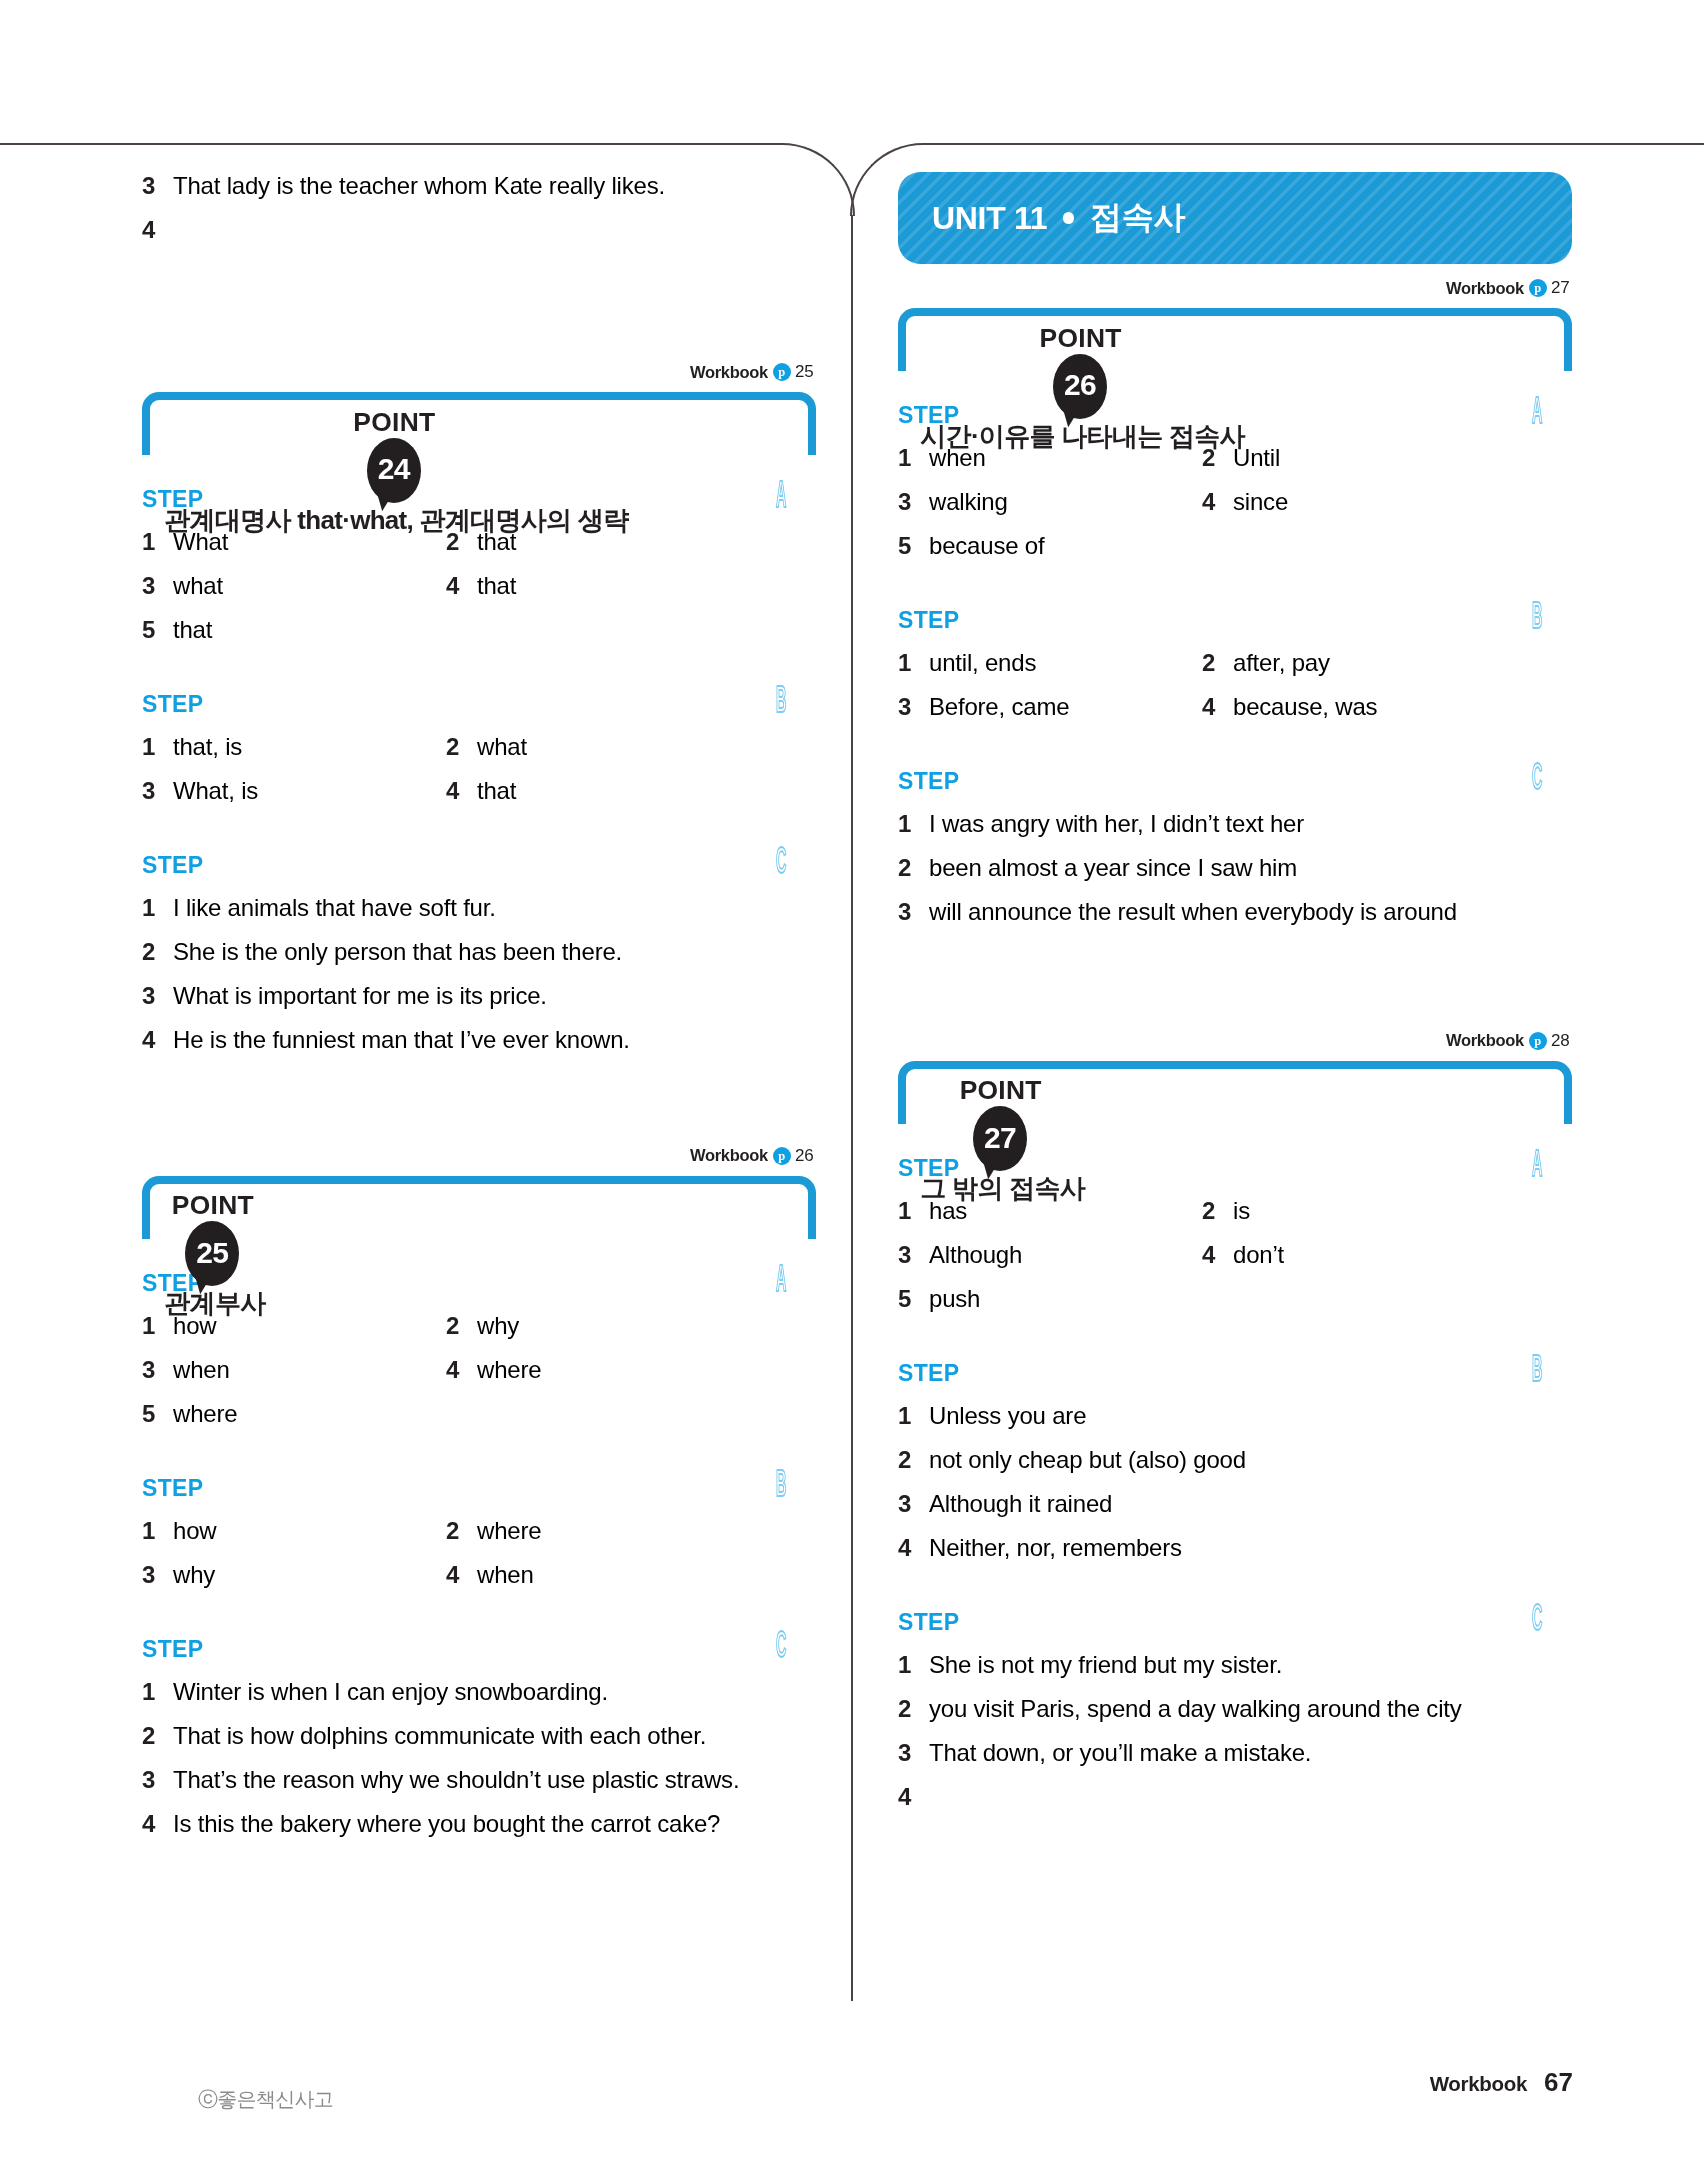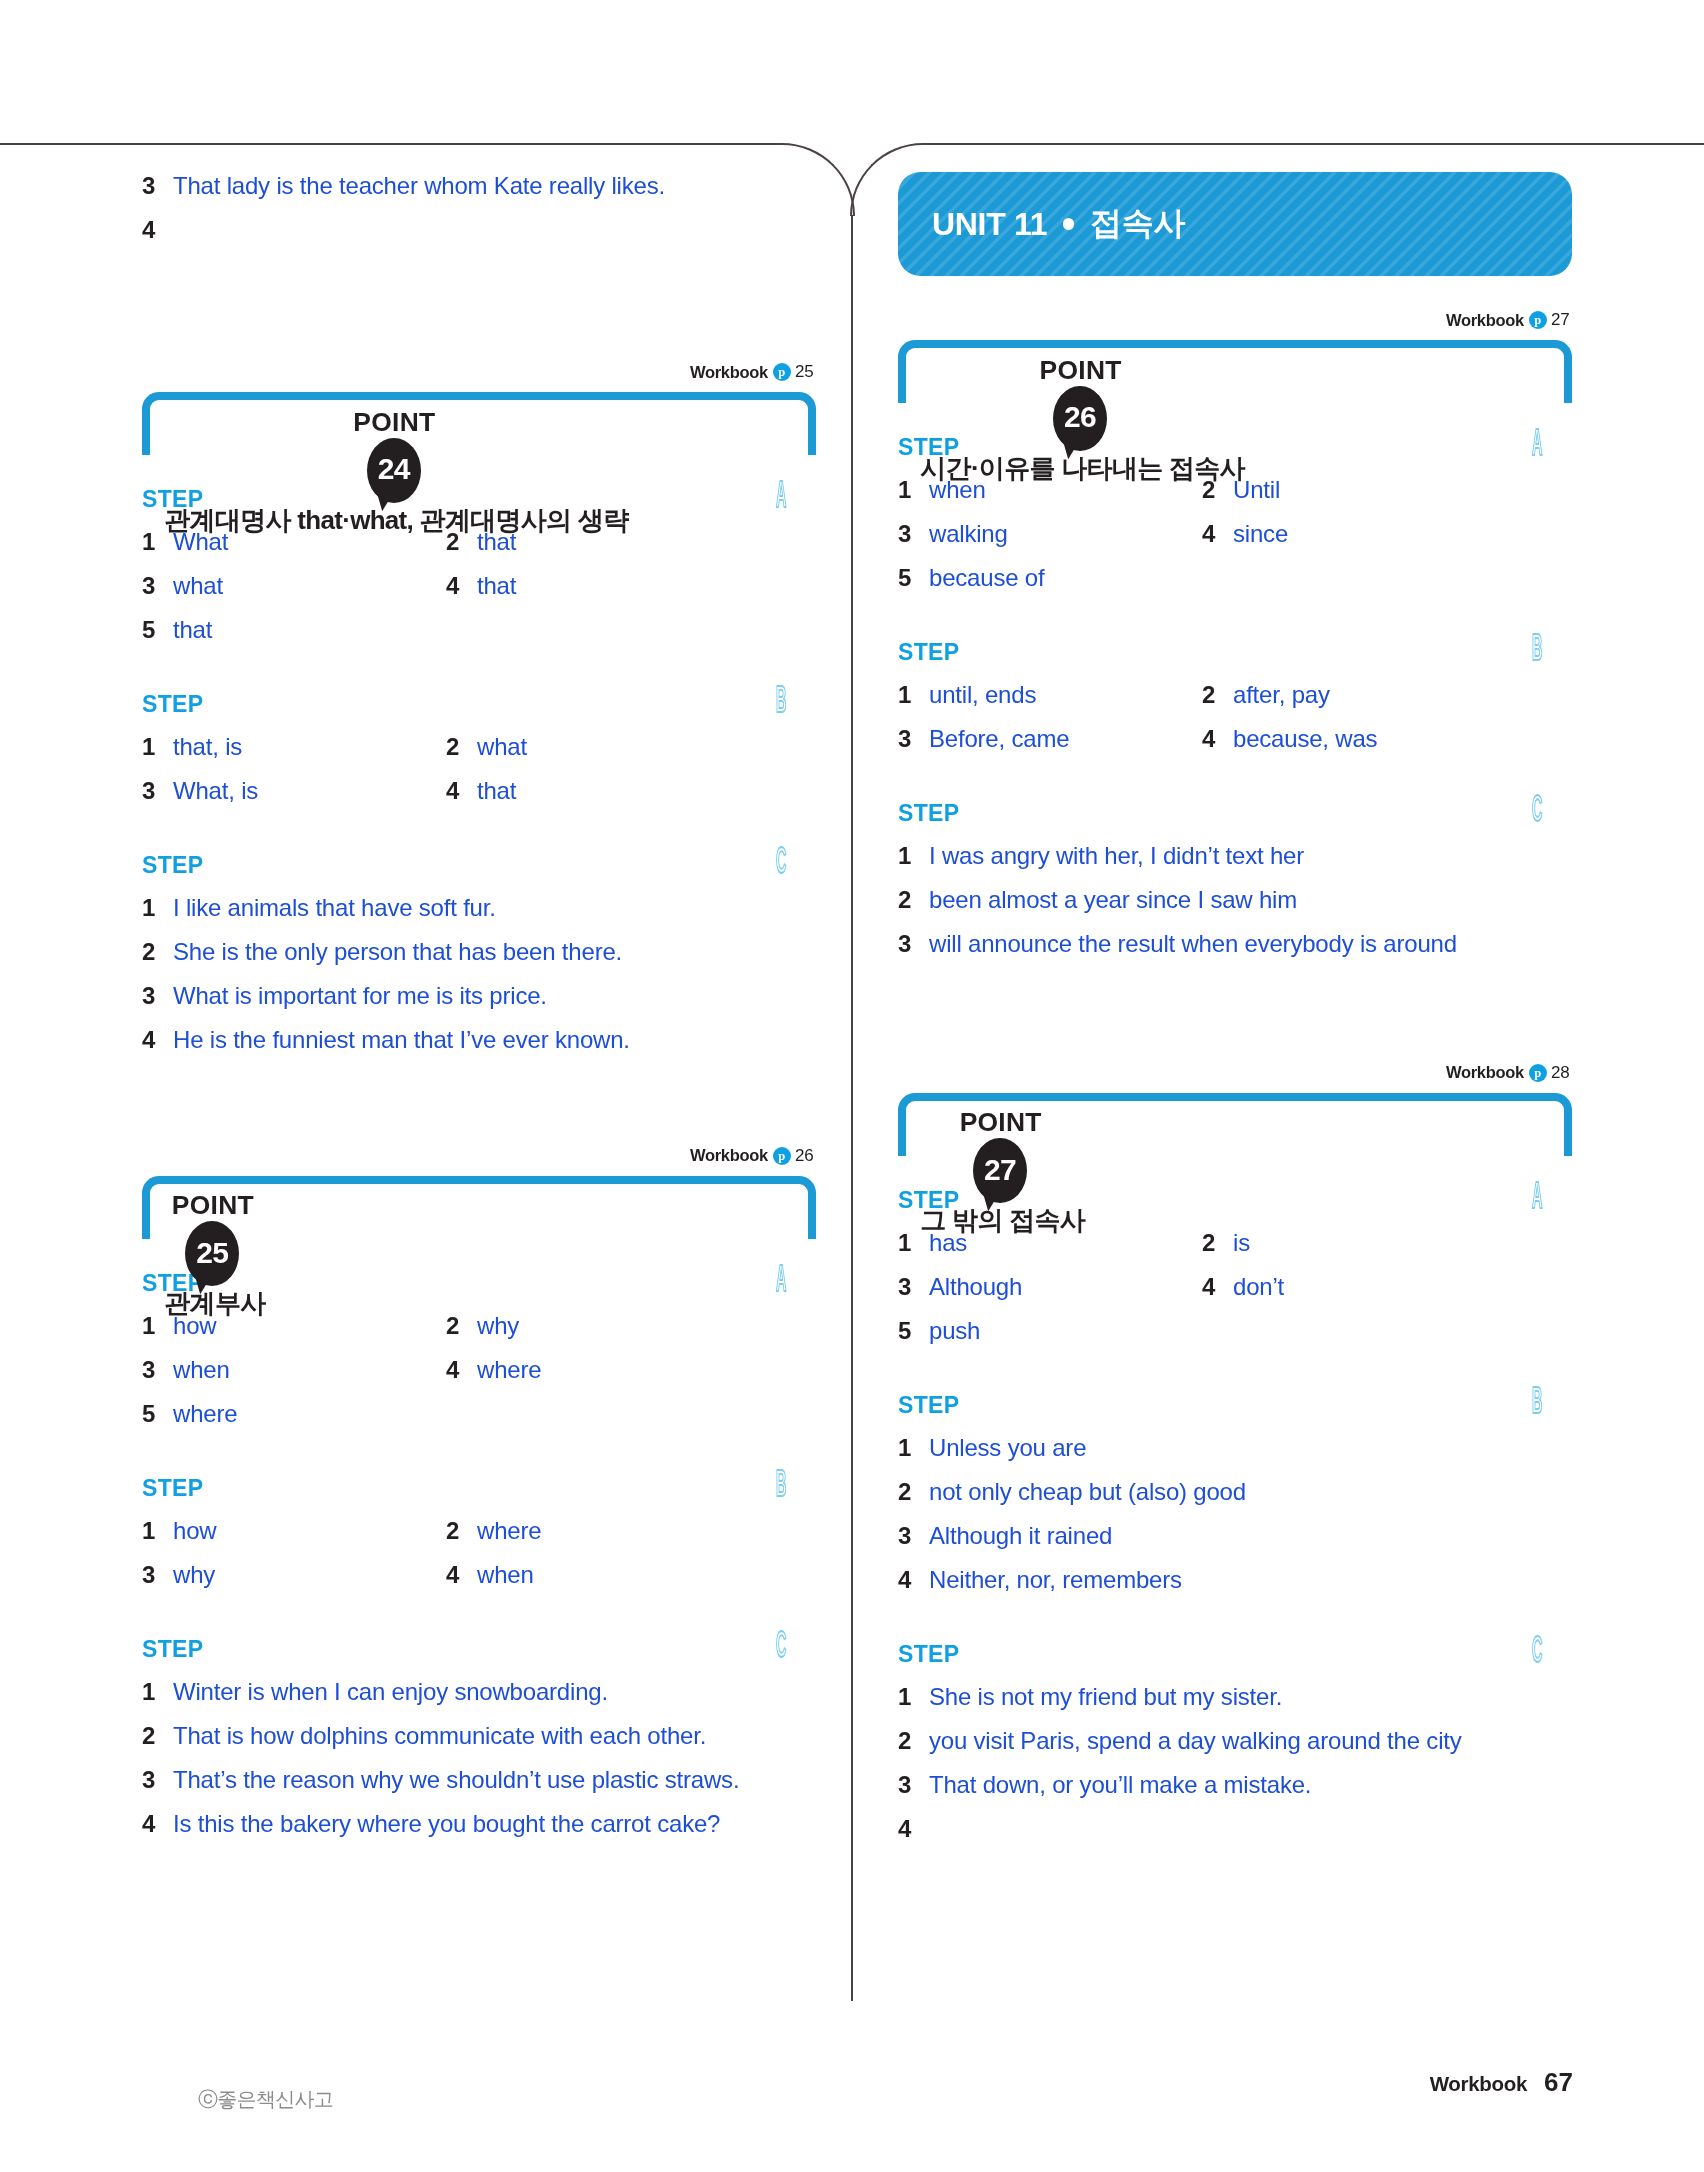--- a/index.html
+++ b/index.html
@@ -64,34 +64,34 @@
     position: absolute;
     top: 172px;
     width: 674px;
   }
   .col-left  { left: 142px; }
   .col-right { left: 898px; }
 
   
   .unit-banner {
     position: relative;
-    height: 104px;
+    height: 92px;
     border-radius: 22.5px;
     background-color: #1b9ad6;
     background-image: repeating-linear-gradient(
         135deg,
         rgba(255,255,255,0.13) 0px,
         rgba(255,255,255,0.13) 3.3px,
         rgba(255,255,255,0) 3.3px,
         rgba(255,255,255,0) 10.6px);
     display: flex;
     align-items: center;
     padding-left: 34px;
     box-sizing: border-box;
-    margin-bottom: 64px;
+    margin-bottom: 44px;
   }
   .unit-banner .unit-text {
     color: #ffffff;
     font-size: 32px;
     font-weight: bold;
     letter-spacing: -0.3px;
     display: flex;
     align-items: center;
     gap: 13.2px;
   }
@@ -263,21 +263,21 @@
   .ans-item .num {
     font-size: 24px;
     font-weight: bold;
     color: #231f20;
     min-width: 16.5px;
     flex: none;
     font-family: "Liberation Sans", sans-serif;
   }
   .ans-item .txt {
     font-size: 24px;
-    color: #1d4ed8;
+    color: #000000;
     letter-spacing: -0.2px;
     white-space: nowrap;
   }
 
   
   .loose-list { margin-bottom: 0; }
 
   
   .footer {
     position: absolute;

